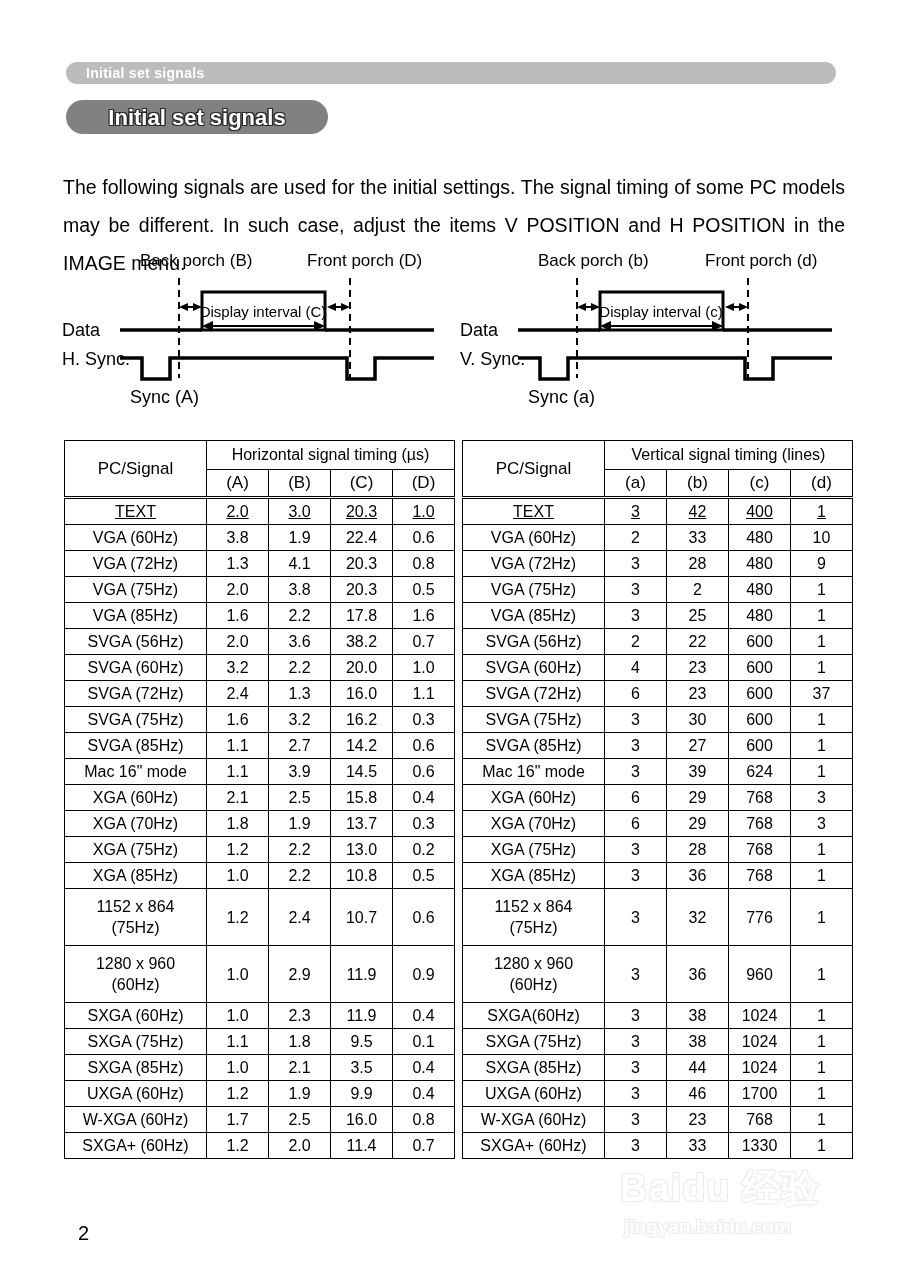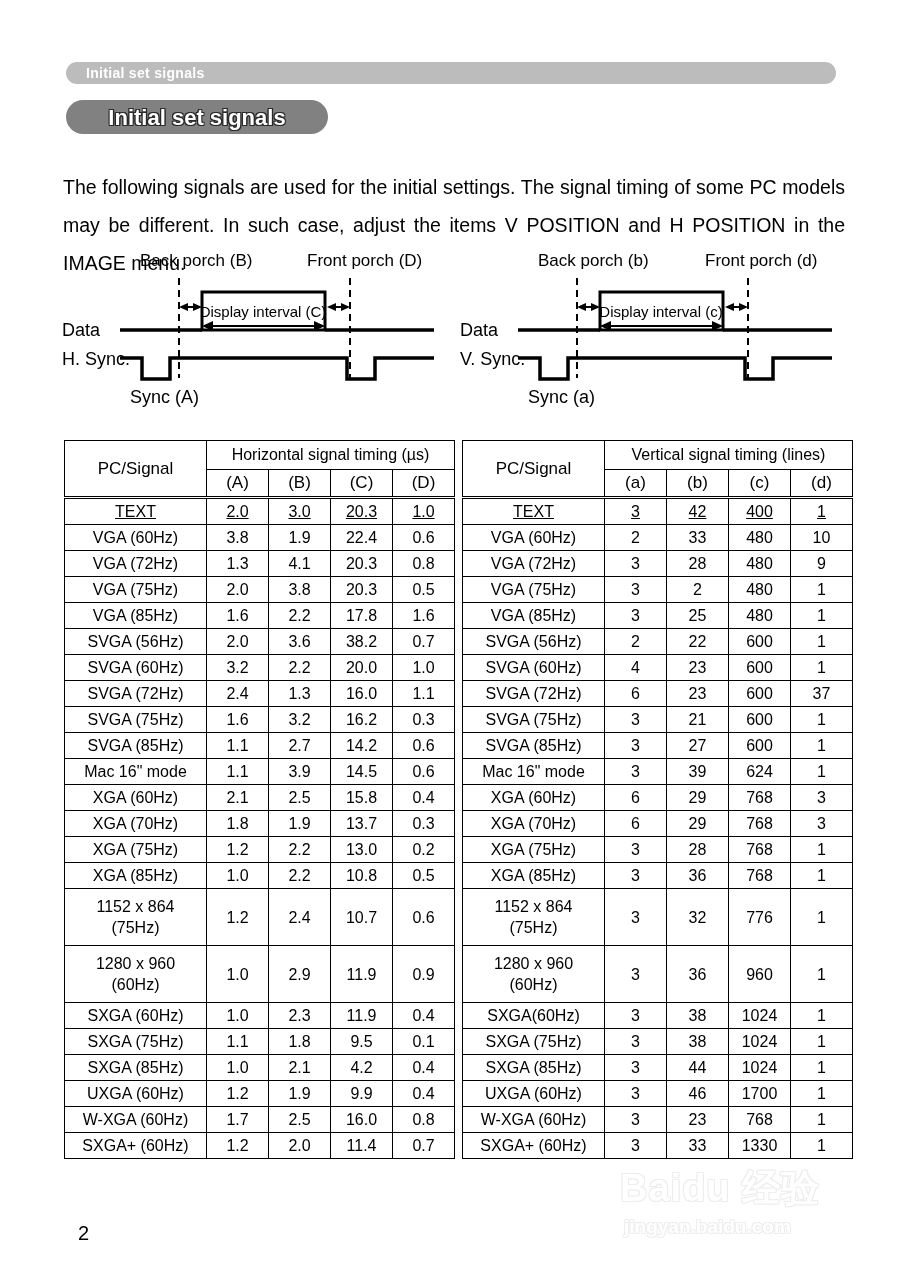--- a/index.html
+++ b/index.html
@@ -418,21 +418,21 @@
         <td class="col-name">SXGA (75Hz)</td>
         <td class="col-v">1.1</td>
         <td class="col-v">1.8</td>
         <td class="col-v">9.5</td>
         <td class="col-v">0.1</td>
       </tr>
       <tr>
         <td class="col-name">SXGA (85Hz)</td>
         <td class="col-v">1.0</td>
         <td class="col-v">2.1</td>
-        <td class="col-v">4.2</td>
+        <td class="col-v">3.5</td>
         <td class="col-v">0.4</td>
       </tr>
       <tr>
         <td class="col-name">UXGA (60Hz)</td>
         <td class="col-v">1.2</td>
         <td class="col-v">1.9</td>
         <td class="col-v">9.9</td>
         <td class="col-v">0.4</td>
       </tr>
       <tr>
@@ -518,21 +518,21 @@
       <tr>
         <td class="col-name">SVGA (72Hz)</td>
         <td class="col-v">6</td>
         <td class="col-v">23</td>
         <td class="col-v">600</td>
         <td class="col-v">37</td>
       </tr>
       <tr>
         <td class="col-name">SVGA (75Hz)</td>
         <td class="col-v">3</td>
-        <td class="col-v">21</td>
+        <td class="col-v">30</td>
         <td class="col-v">600</td>
         <td class="col-v">1</td>
       </tr>
       <tr>
         <td class="col-name">SVGA (85Hz)</td>
         <td class="col-v">3</td>
         <td class="col-v">27</td>
         <td class="col-v">600</td>
         <td class="col-v">1</td>
       </tr>

